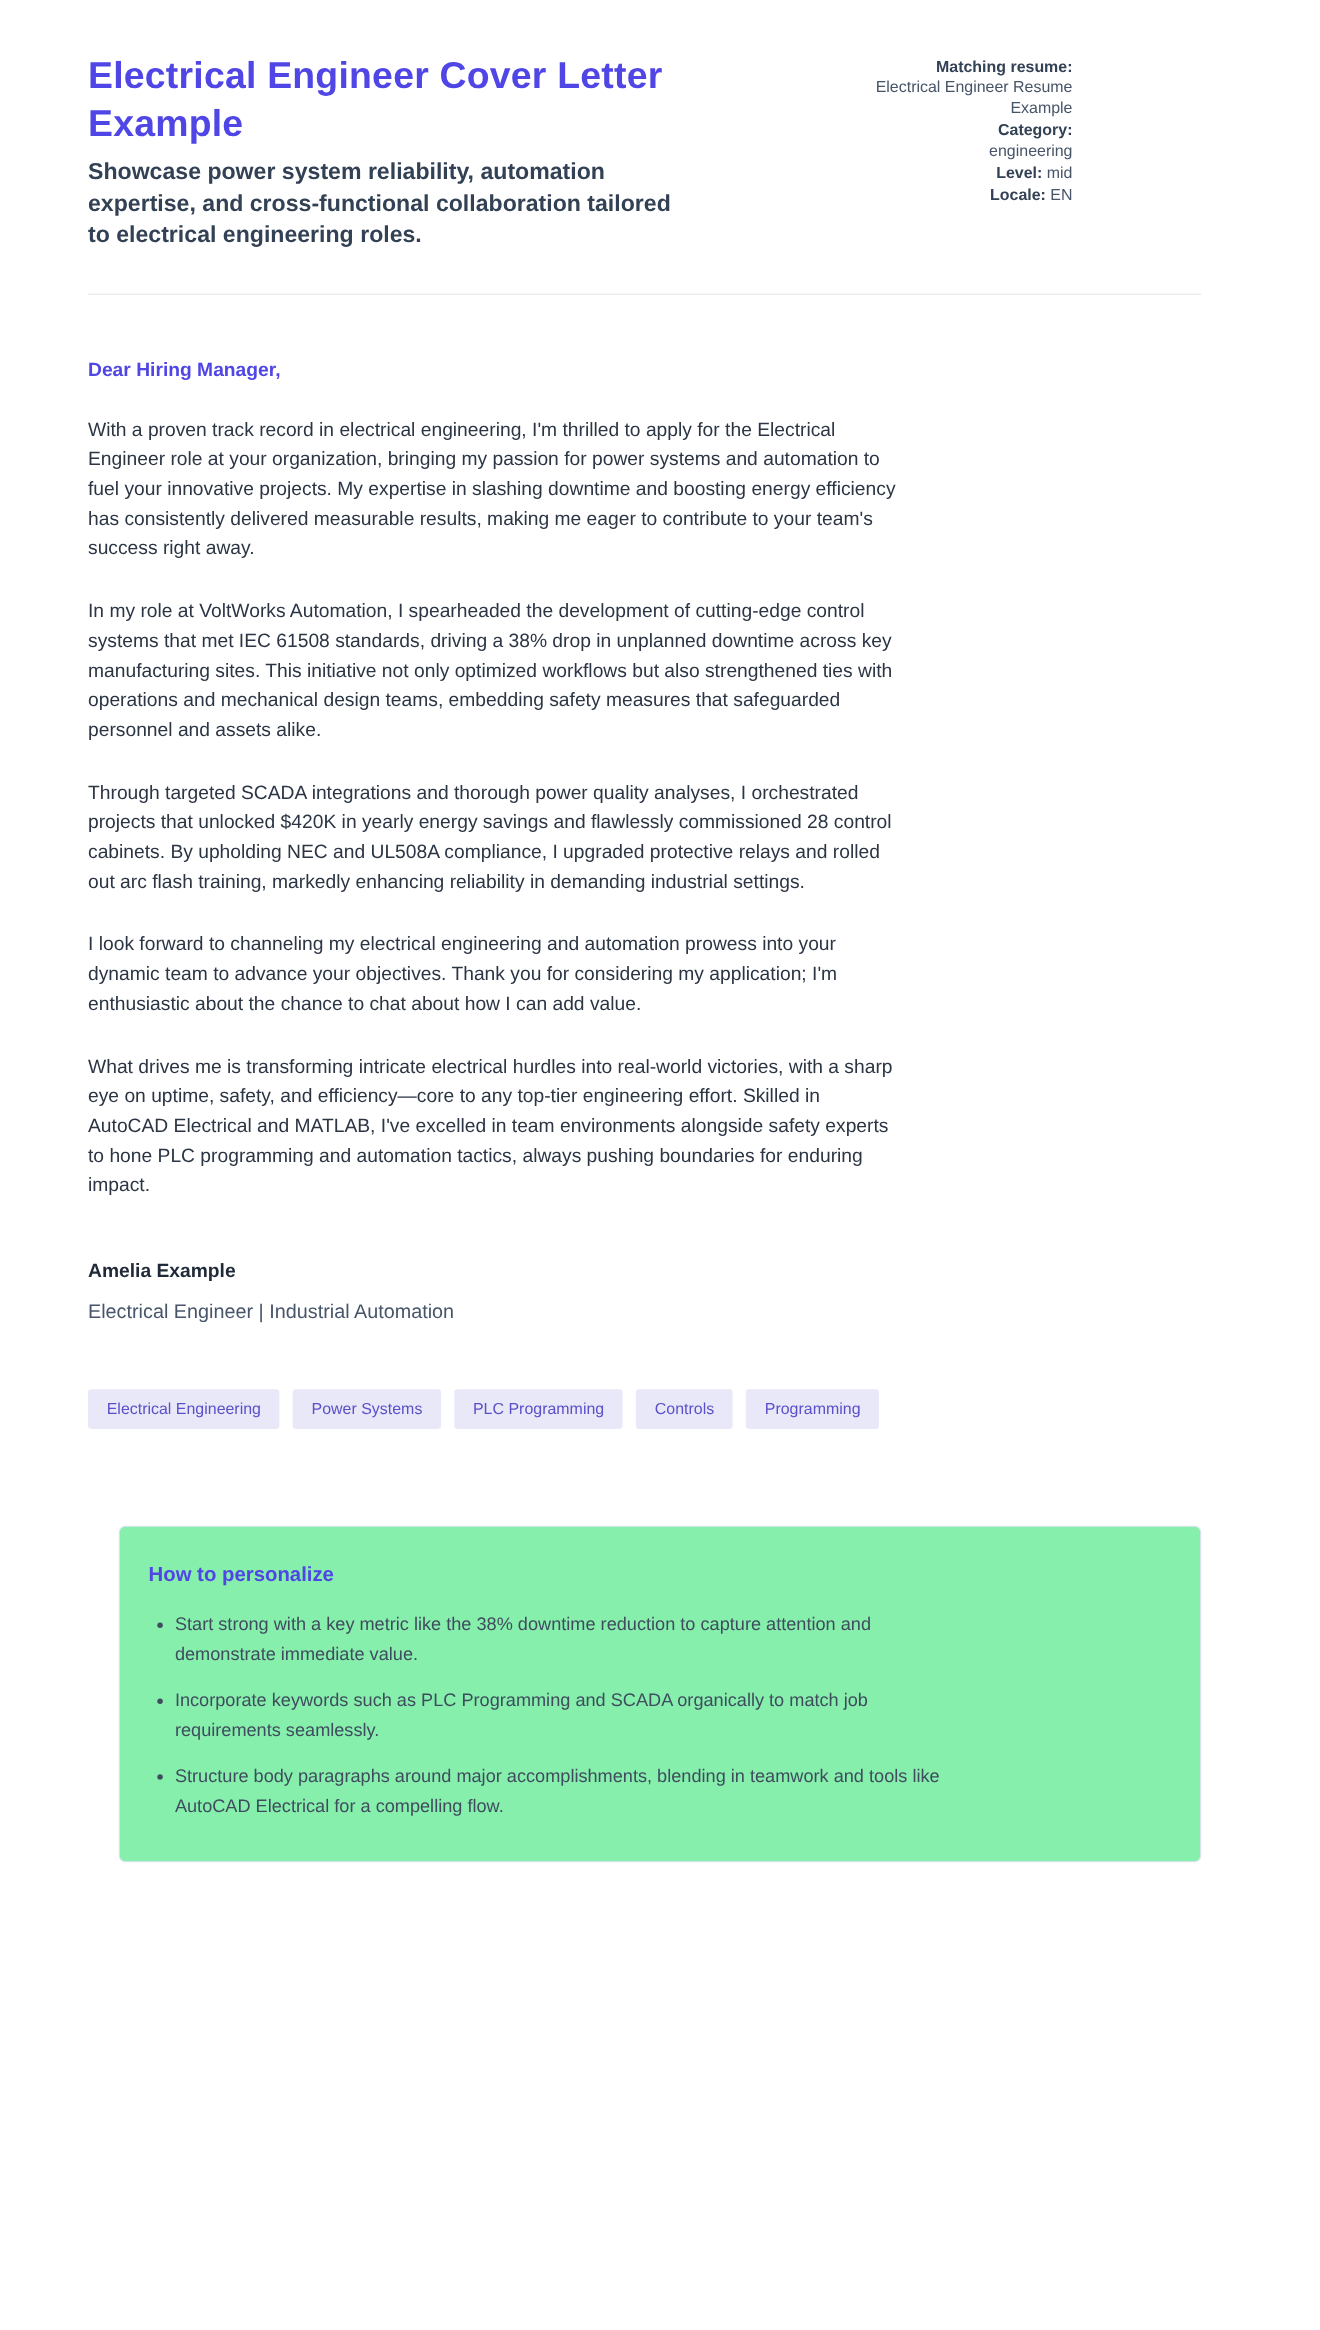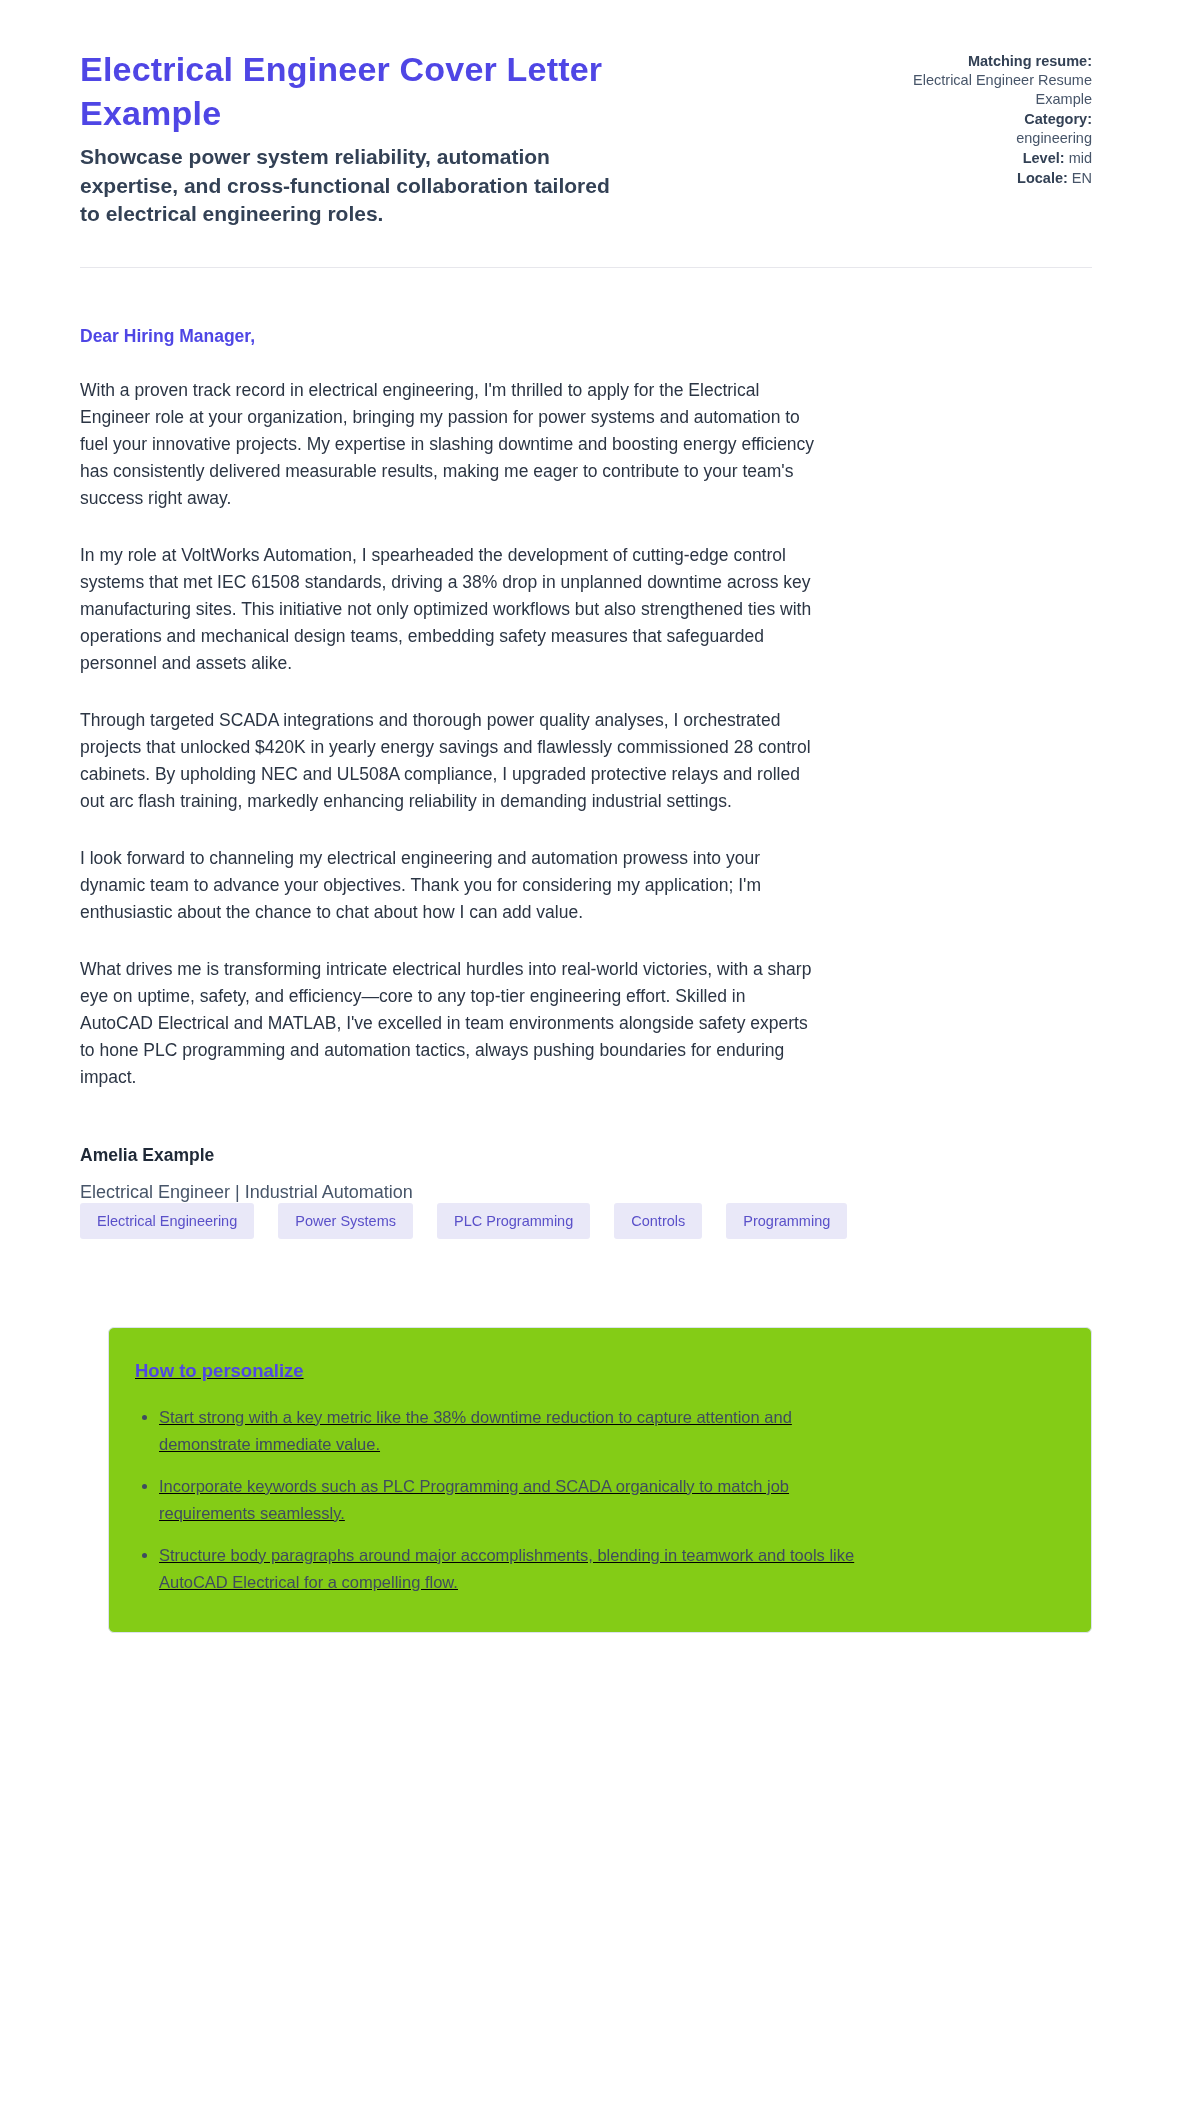--- a/index.html
+++ b/index.html
@@ -10,21 +10,21 @@
     font-family: "Liberation Sans", "DejaVu Sans", sans-serif;
   }
   .page {
     width: 1012px;
     margin-left: 80px;
     padding-top: 48px;
   }
   
   .header {
     display: flex;
-    justify-content: space-between;
+    justify-content: flex-start;
     align-items: flex-start;
   }
   .header-left { max-width: 660px; }
   .page-title {
     color: #4f46e5;
     font-size: 34px;
     font-weight: 700;
     line-height: 1.28;
     letter-spacing: 0.2px;
   }
@@ -70,41 +70,41 @@
     font-size: 17.5px;
     font-weight: 700;
   }
   .sig-role {
     margin-top: 16px;
     color: #475569;
     font-size: 18px;
   }
   
   .tags {
+    margin-top: 60px;
     display: flex;
-    gap: 24px;
+    gap: 12px;
   }
   .tag {
     background: #e9e8f8;
     color: #5a50c9;
     font-size: 14.5px;
     padding: 10px 17px;
     border-radius: 3px;
     white-space: nowrap;
     cursor: pointer;
   }
   
   .tipbox {
     margin-top: 88px;
     margin-left: 28px;
-    background: #84cc16;
+    background: #86efac;
     border: 1px solid #dbe2ef;
     border-radius: 6px;
     padding: 32px 34px 36px 26px;
-    text-decoration: underline;
   }
   .tipbox-heading {
     color: #4f46e5;
     font-size: 18.5px;
     font-weight: 700;
   }
   .tipbox ul {
     margin-top: 22px;
     padding-left: 24px;
   }

